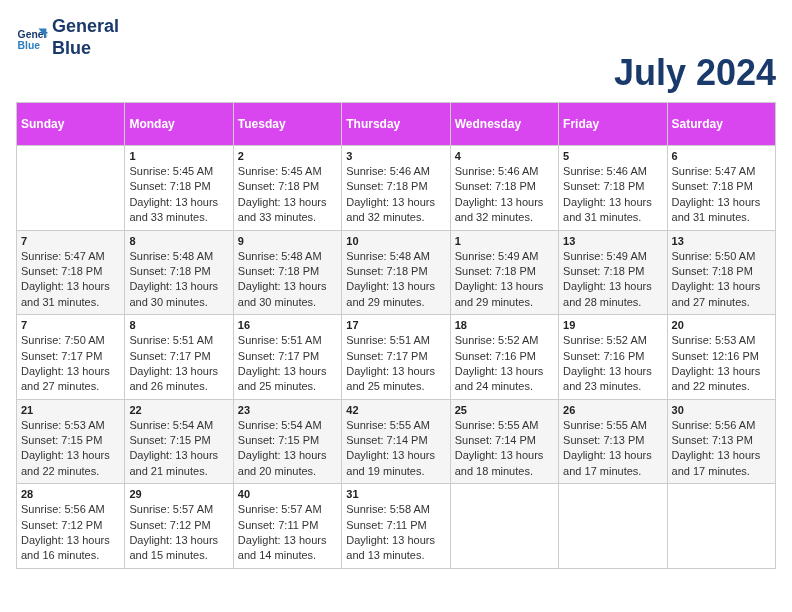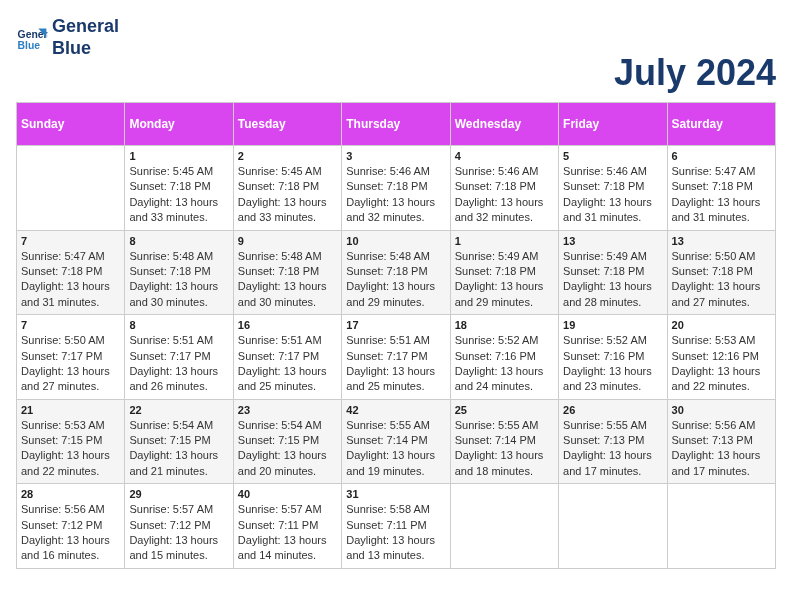--- a/index.html
+++ b/index.html
@@ -209,21 +209,21 @@
           <span class="day-number">13</span>
           <div class="day-info">Sunrise: 5:50 AM
 Sunset: 7:18 PM
 Daylight: 13 hours
 and 27 minutes.</div>
         </td>
       </tr>
       <tr>
         <td>
           <span class="day-number">7</span>
-          <div class="day-info">Sunrise: 5:50 AM
+          <div class="day-info">Sunrise: 7:50 AM
 Sunset: 7:17 PM
 Daylight: 13 hours
 and 27 minutes.</div>
         </td>
         <td>
           <span class="day-number">8</span>
           <div class="day-info">Sunrise: 5:51 AM
 Sunset: 7:17 PM
 Daylight: 13 hours
 and 26 minutes.</div>

